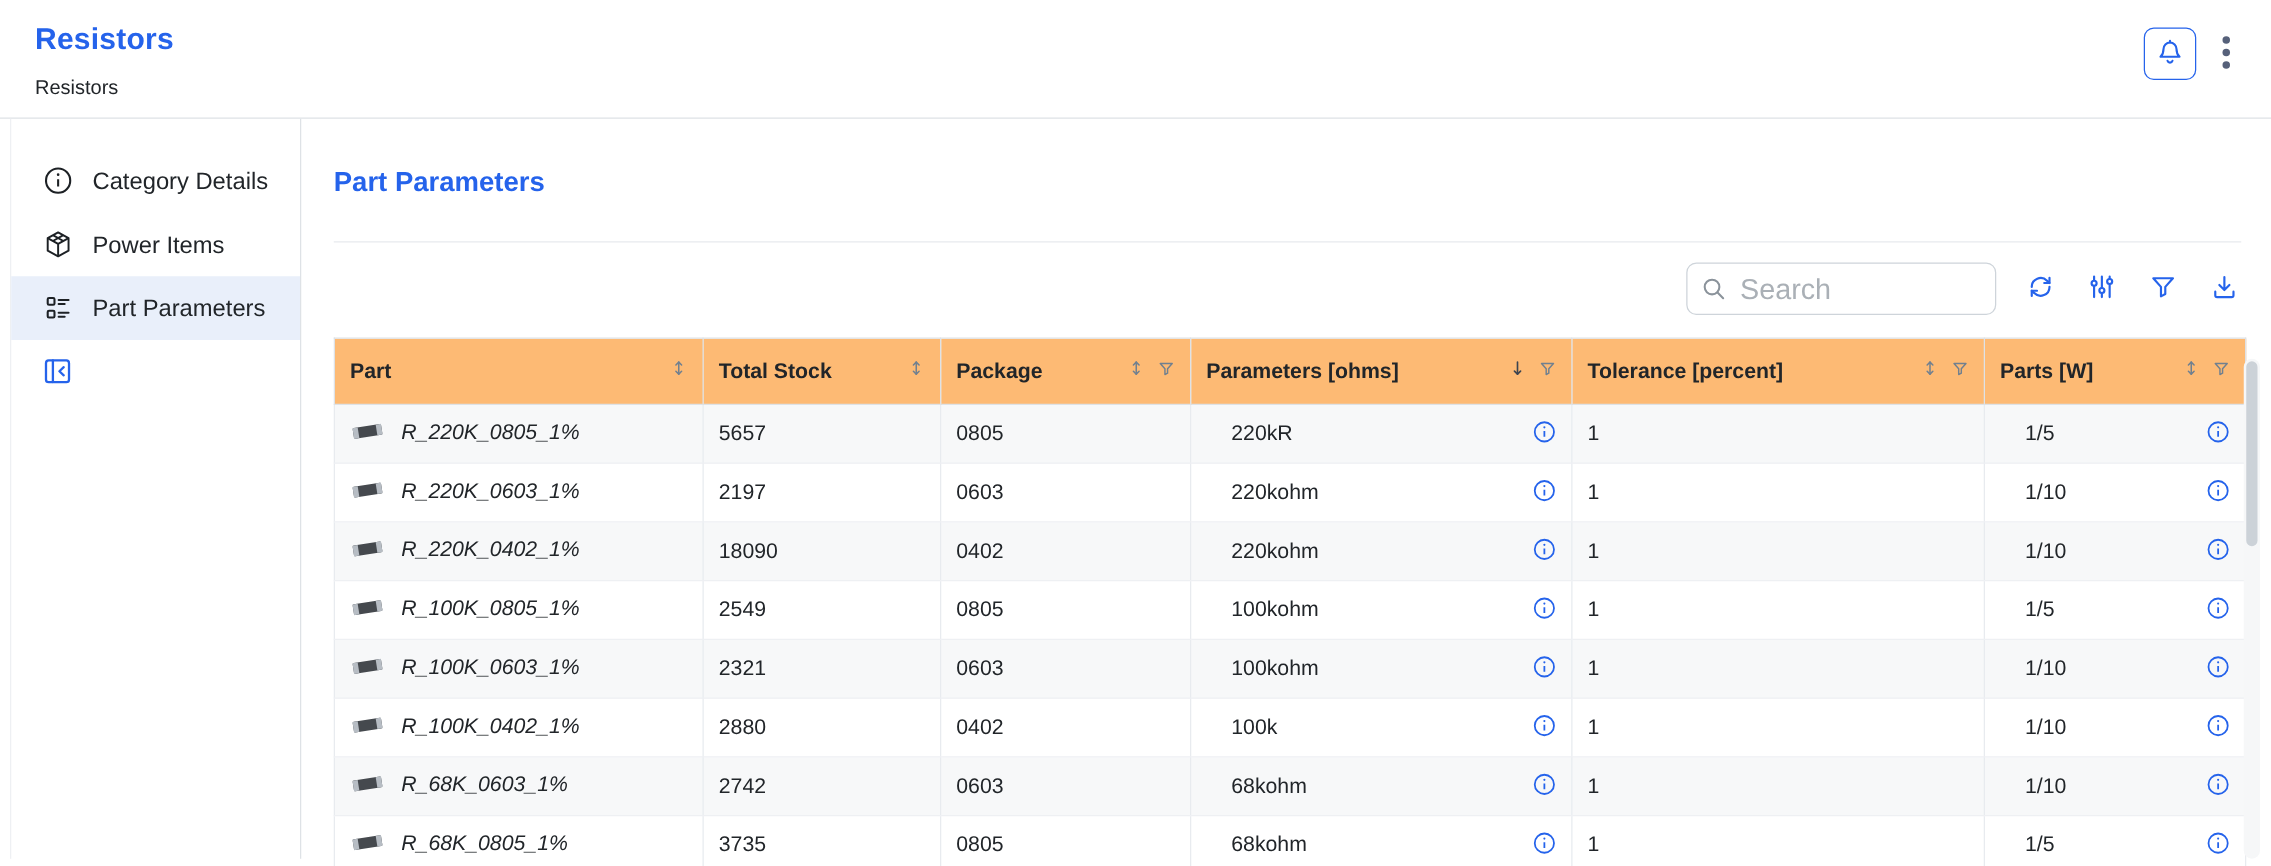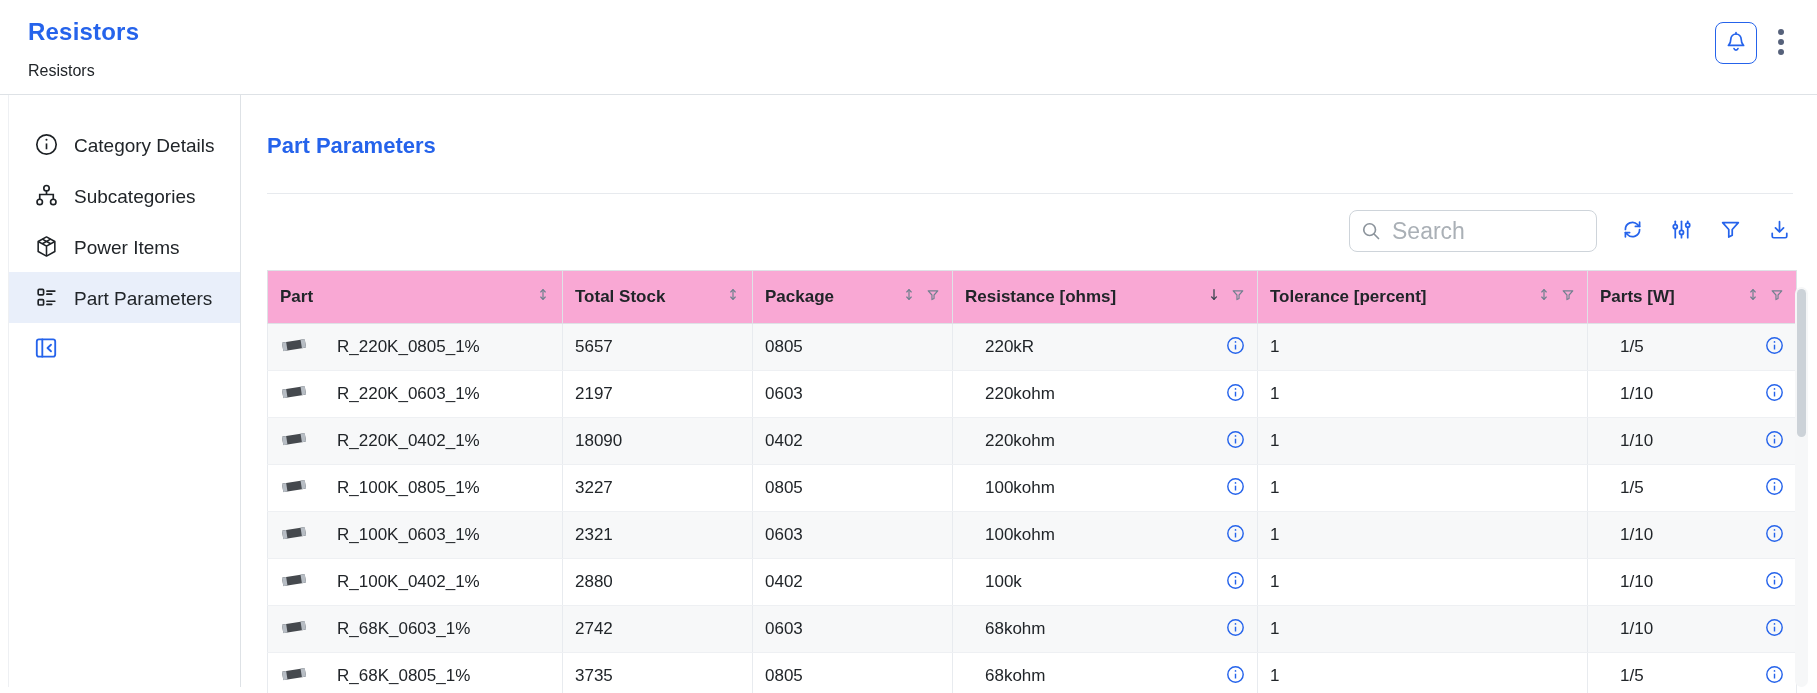--- a/index.html
+++ b/index.html
@@ -37,27 +37,27 @@
   .toolbar { display: flex; justify-content: flex-end; align-items: center; gap: 22px; margin: 16px 24px 0 0; height: 42px; }
   .search-box { position: relative; width: 248px; }
   .search-input { width: 100%; height: 42px; border: 1px solid #ced4da; border-radius: 8px; padding: 0 12px 0 42px; font-size: 23px; color: #212529; font-family: "Liberation Sans", sans-serif; outline: none; }
   .search-input::placeholder { color: #aab0b6; }
   .search-icon { position: absolute; left: 11px; top: 10px; }
   .toolbar-icon-button { background: none; border: none; cursor: pointer; display: flex; align-items: center; padding: 2px; }
 
   
   .table-wrap { margin-top: 18px; width: 1529px; }
   table { border-collapse: collapse; width: 1529px; table-layout: fixed; font-size: 17px; }
-  th { border: 1px solid #dee2e6; background: #f9a8d4; font-weight: 700; text-align: left; padding: 16px 12px; height: 44px; }
+  th { border: 1px solid #dee2e6; background: #fdba74; font-weight: 700; text-align: left; padding: 16px 12px; height: 44px; }
   td { border-left: 1px solid #e8ebef; border-right: 1px solid #e8ebef; border-bottom: 1px solid #eef0f3; padding: 0 12px; height: 47px; }
   tbody tr:nth-child(odd) td { background: #f7f8f9; }
   tbody tr:nth-child(even) td { background: #ffffff; }
   .th-inner { display: flex; align-items: center; }
   .th-icons { margin-left: auto; display: flex; align-items: center; gap: 10px; }
-  .cell-part { display: flex; align-items: center; gap: 29px; }
+  .cell-part { display: flex; gap: 13px; font-style: italic; }
   .cell-flex { display: flex; align-items: center; justify-content: space-between; margin-left: 20px; }
   .info-btn { background: none; border: none; cursor: pointer; display: flex; padding: 0; }
 
   
   .v-scrollbar { position: absolute; right: 9px; top: 287px; width: 13px; height: 400px; background: #f6f7f8; border-radius: 7px; }
   .v-scrollbar .thumb { position: absolute; top: 2px; left: 2px; width: 9px; height: 148px; background: #ccd2d8; border-radius: 5px; }
 </style>
 </head>
 <body>
 
@@ -96,31 +96,20 @@
     <aside class="sidebar">
       <div class="sidebar-item">
         <span class="icon">
           <svg width="25" height="25" viewBox="0 0 24 24" fill="none" stroke="#1d2125" stroke-width="1.6">
             <circle cx="12" cy="12" r="9.3"></circle>
               <line x1="12" y1="11" x2="12" y2="16.6"></line>
               <circle cx="12" cy="7.4" r="1" fill="#1d2125" stroke="none"></circle>
           </svg>
         </span>
         <span>Category Details</span>
-      </div>
-      <div class="sidebar-item">
-        <span class="icon">
-          <svg width="25" height="25" viewBox="0 0 24 24" fill="none" stroke="#1d2125" stroke-width="1.6">
-            <circle cx="12" cy="5" r="2.6"></circle>
-              <circle cx="5.5" cy="18.2" r="2.6"></circle>
-              <circle cx="18.5" cy="18.2" r="2.6"></circle>
-            <path d="M12 7.6 V11 M12 11 H5.5 V15.6 M12 11 H18.5 V15.6"></path>
-          </svg>
-        </span>
-        <span>Subcategories</span>
       </div>
       <div class="sidebar-item">
         <span class="icon">
           <svg width="25" height="25" viewBox="0 0 24 24" fill="none" stroke="#1d2125" stroke-width="1.5" stroke-linejoin="round">
             <path d="M12 2.8 L20 7.2 V16.8 L12 21.2 L4 16.8 V7.2 Z"></path>
             <path d="M4 7.2 L12 11.6 L20 7.2 M12 11.6 V21.2 M8 4.9 L16 9.4 M16 4.9 L8 9.4"></path>
           </svg>
         </span>
         <span>Power Items</span>
       </div>
@@ -255,21 +244,21 @@
                     <span>
                       <svg width="14" height="14" viewBox="0 0 24 24" fill="none" stroke="#71808f" stroke-width="2" stroke-linejoin="round">
                           <path d="M3.8 4.8h16.4l-6.4 7.2v6l-3.6 1.9V12z"></path>
                         </svg>
                     </span>
                   </span>
                 </div>
               </th>
               <th>
                 <div class="th-inner">
-                  <span>Resistance [ohms]</span>
+                  <span>Parameters [ohms]</span>
                   <span class="th-icons">
                     <span>
                       <svg width="14" height="15" viewBox="0 0 16 16" fill="none" stroke="#3c4450" stroke-width="1.5" stroke-linecap="round" stroke-linejoin="round">
                           <line x1="8" y1="2.5" x2="8" y2="13.5"></line>
                           <path d="M5.2 10.7 L8 13.5 L10.8 10.7"></path>
                         </svg>
                     </span>
                     <span>
                       <svg width="14" height="14" viewBox="0 0 24 24" fill="none" stroke="#71808f" stroke-width="2" stroke-linejoin="round">
                           <path d="M3.8 4.8h16.4l-6.4 7.2v6l-3.6 1.9V12z"></path>
@@ -471,21 +460,21 @@
             <g transform="rotate(-9 14 9)">
               <rect x="2.5" y="4.8" width="23" height="8.6" rx="1" fill="#45494e"></rect>
               <rect x="2.5" y="4.8" width="4.2" height="8.6" fill="#b7bdc4"></rect>
               <rect x="21.3" y="4.8" width="4.2" height="8.6" fill="#b7bdc4"></rect>
             </g>
           </svg>
         </span>
         <span>R_100K_0805_1%</span>
       </div>
     </td>
-    <td>3227</td>
+    <td>2549</td>
     <td>0805</td>
     <td>
       <div class="cell-flex">
         <span>100kohm</span>
         <button class="info-btn">
           <span>
             <svg width="19" height="19" viewBox="0 0 20 20" fill="none" stroke="#2563eb" stroke-width="1.5">
               <circle cx="10" cy="10" r="8.1"></circle>
                           <line x1="10" y1="9.2" x2="10" y2="14.2"></line>
                           <circle cx="10" cy="6.2" r="0.9" fill="#2563eb" stroke="none"></circle>

